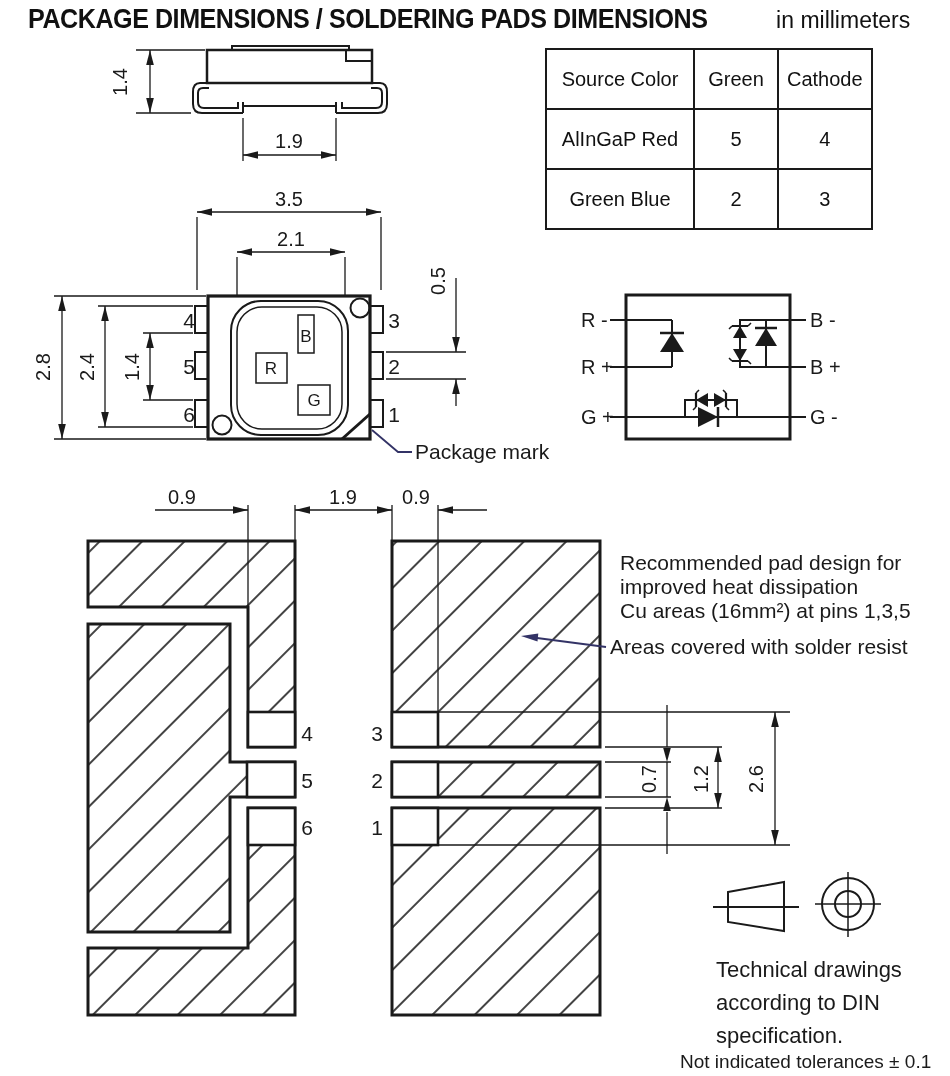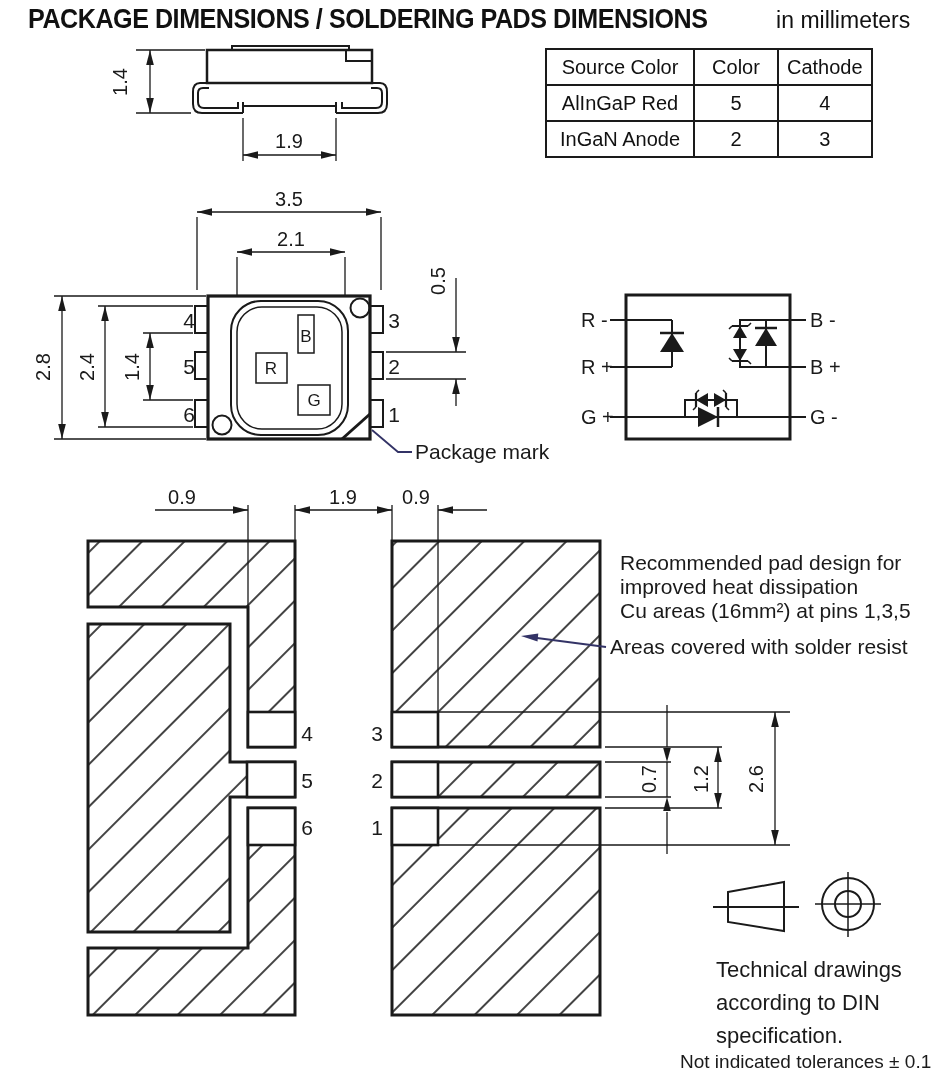--- a/index.html
+++ b/index.html
@@ -5,21 +5,21 @@
   html,body{margin:0;padding:0;background:#e8e8e8;}
   .page{position:relative;width:950px;height:1076px;background:#ffffff;overflow:hidden;
         font-family:"Liberation Sans",sans-serif;color:#111;}
   .abs{position:absolute;}
   .page-title{left:28px;top:4px;white-space:nowrap;font-size:27px;}
   .page-title .main{display:inline-block;font-weight:800;letter-spacing:-0.5px;
         transform:scaleX(0.93);transform-origin:left center;}
   .page-title .unit{font-weight:400;font-size:23px;margin-left:10px;}
   table.pinout{position:absolute;left:545px;top:48px;border-collapse:collapse;background:#fff;}
   table.pinout td,table.pinout th{border:2px solid #1a1a1a;font-size:20px;font-weight:400;
-        text-align:center;height:34px;padding:0 8px;white-space:nowrap;}
+        text-align:center;height:34px;padding:12px 8px;white-space:nowrap;}
   .c0{width:130px;} .c1{width:66px;} .c2{width:70px;margin-left:28px;}
   svg text{font-family:"Liberation Sans",sans-serif;fill:#1a1a1a;}
   svg .dim{font-size:20px;}
   svg .pin{font-size:21px;}
   svg .lbl{font-size:20px;}
   svg .note{font-size:21px;}
   svg .din{font-size:22px;}
   svg .tol{font-size:19px;}
 </style>
 </head>
@@ -29,30 +29,30 @@
 
   <div class="abs page-title">
     <span class="main">PACKAGE DIMENSIONS / SOLDERING PADS DIMENSIONS</span>
     <span class="unit">in millimeters</span>
   </div>
 
   <table class="pinout">
     <tbody>
         <tr>
       <th class="c0">Source Color</th>
-      <th class="c1">Color</th>
+      <th class="c1">Green</th>
       <th class="c2">Cathode</th>
     </tr>
     <tr>
       <td>AlInGaP Red</td>
       <td>5</td>
       <td>4</td>
     </tr>
     <tr>
-      <td>InGaN Anode</td>
+      <td>Green Blue</td>
       <td>2</td>
       <td>3</td>
     </tr>
   </tbody>
     </table>
 
   <svg class="abs" style="left:100px;top:40px;" width="300" height="140" viewBox="0 0 300 140">
     <g stroke="#1a1a1a" fill="none">
 
       <g>

